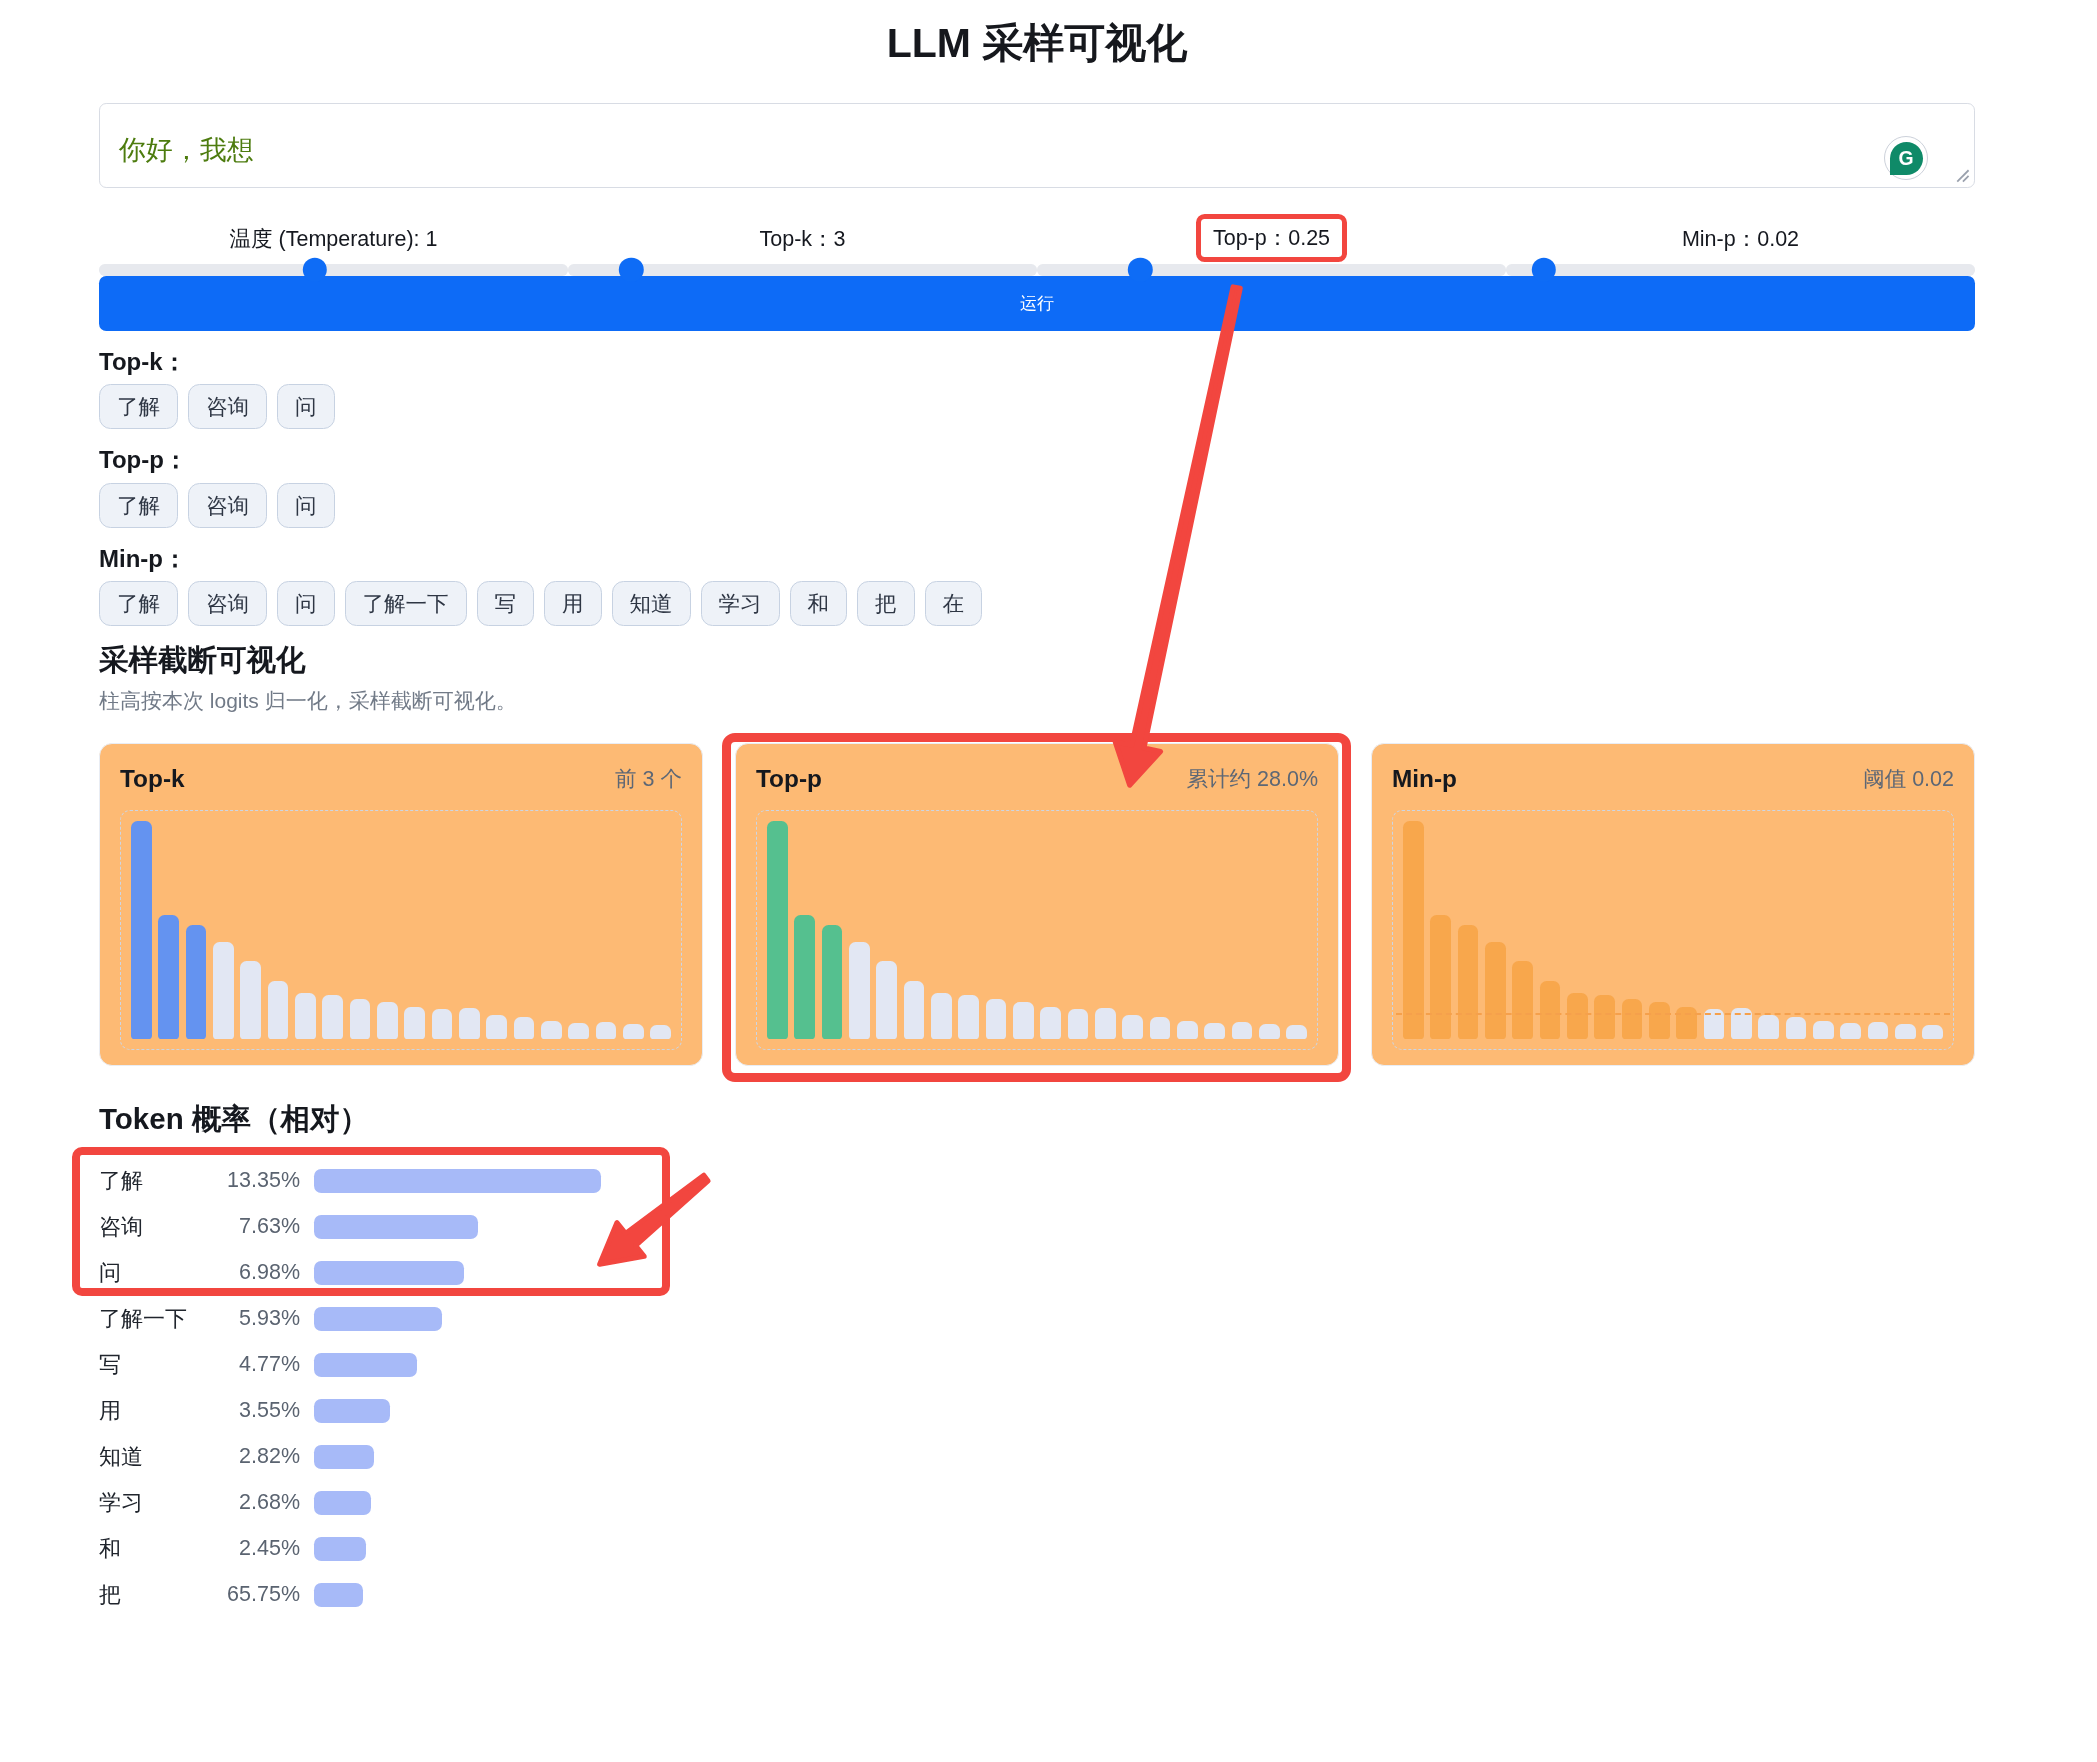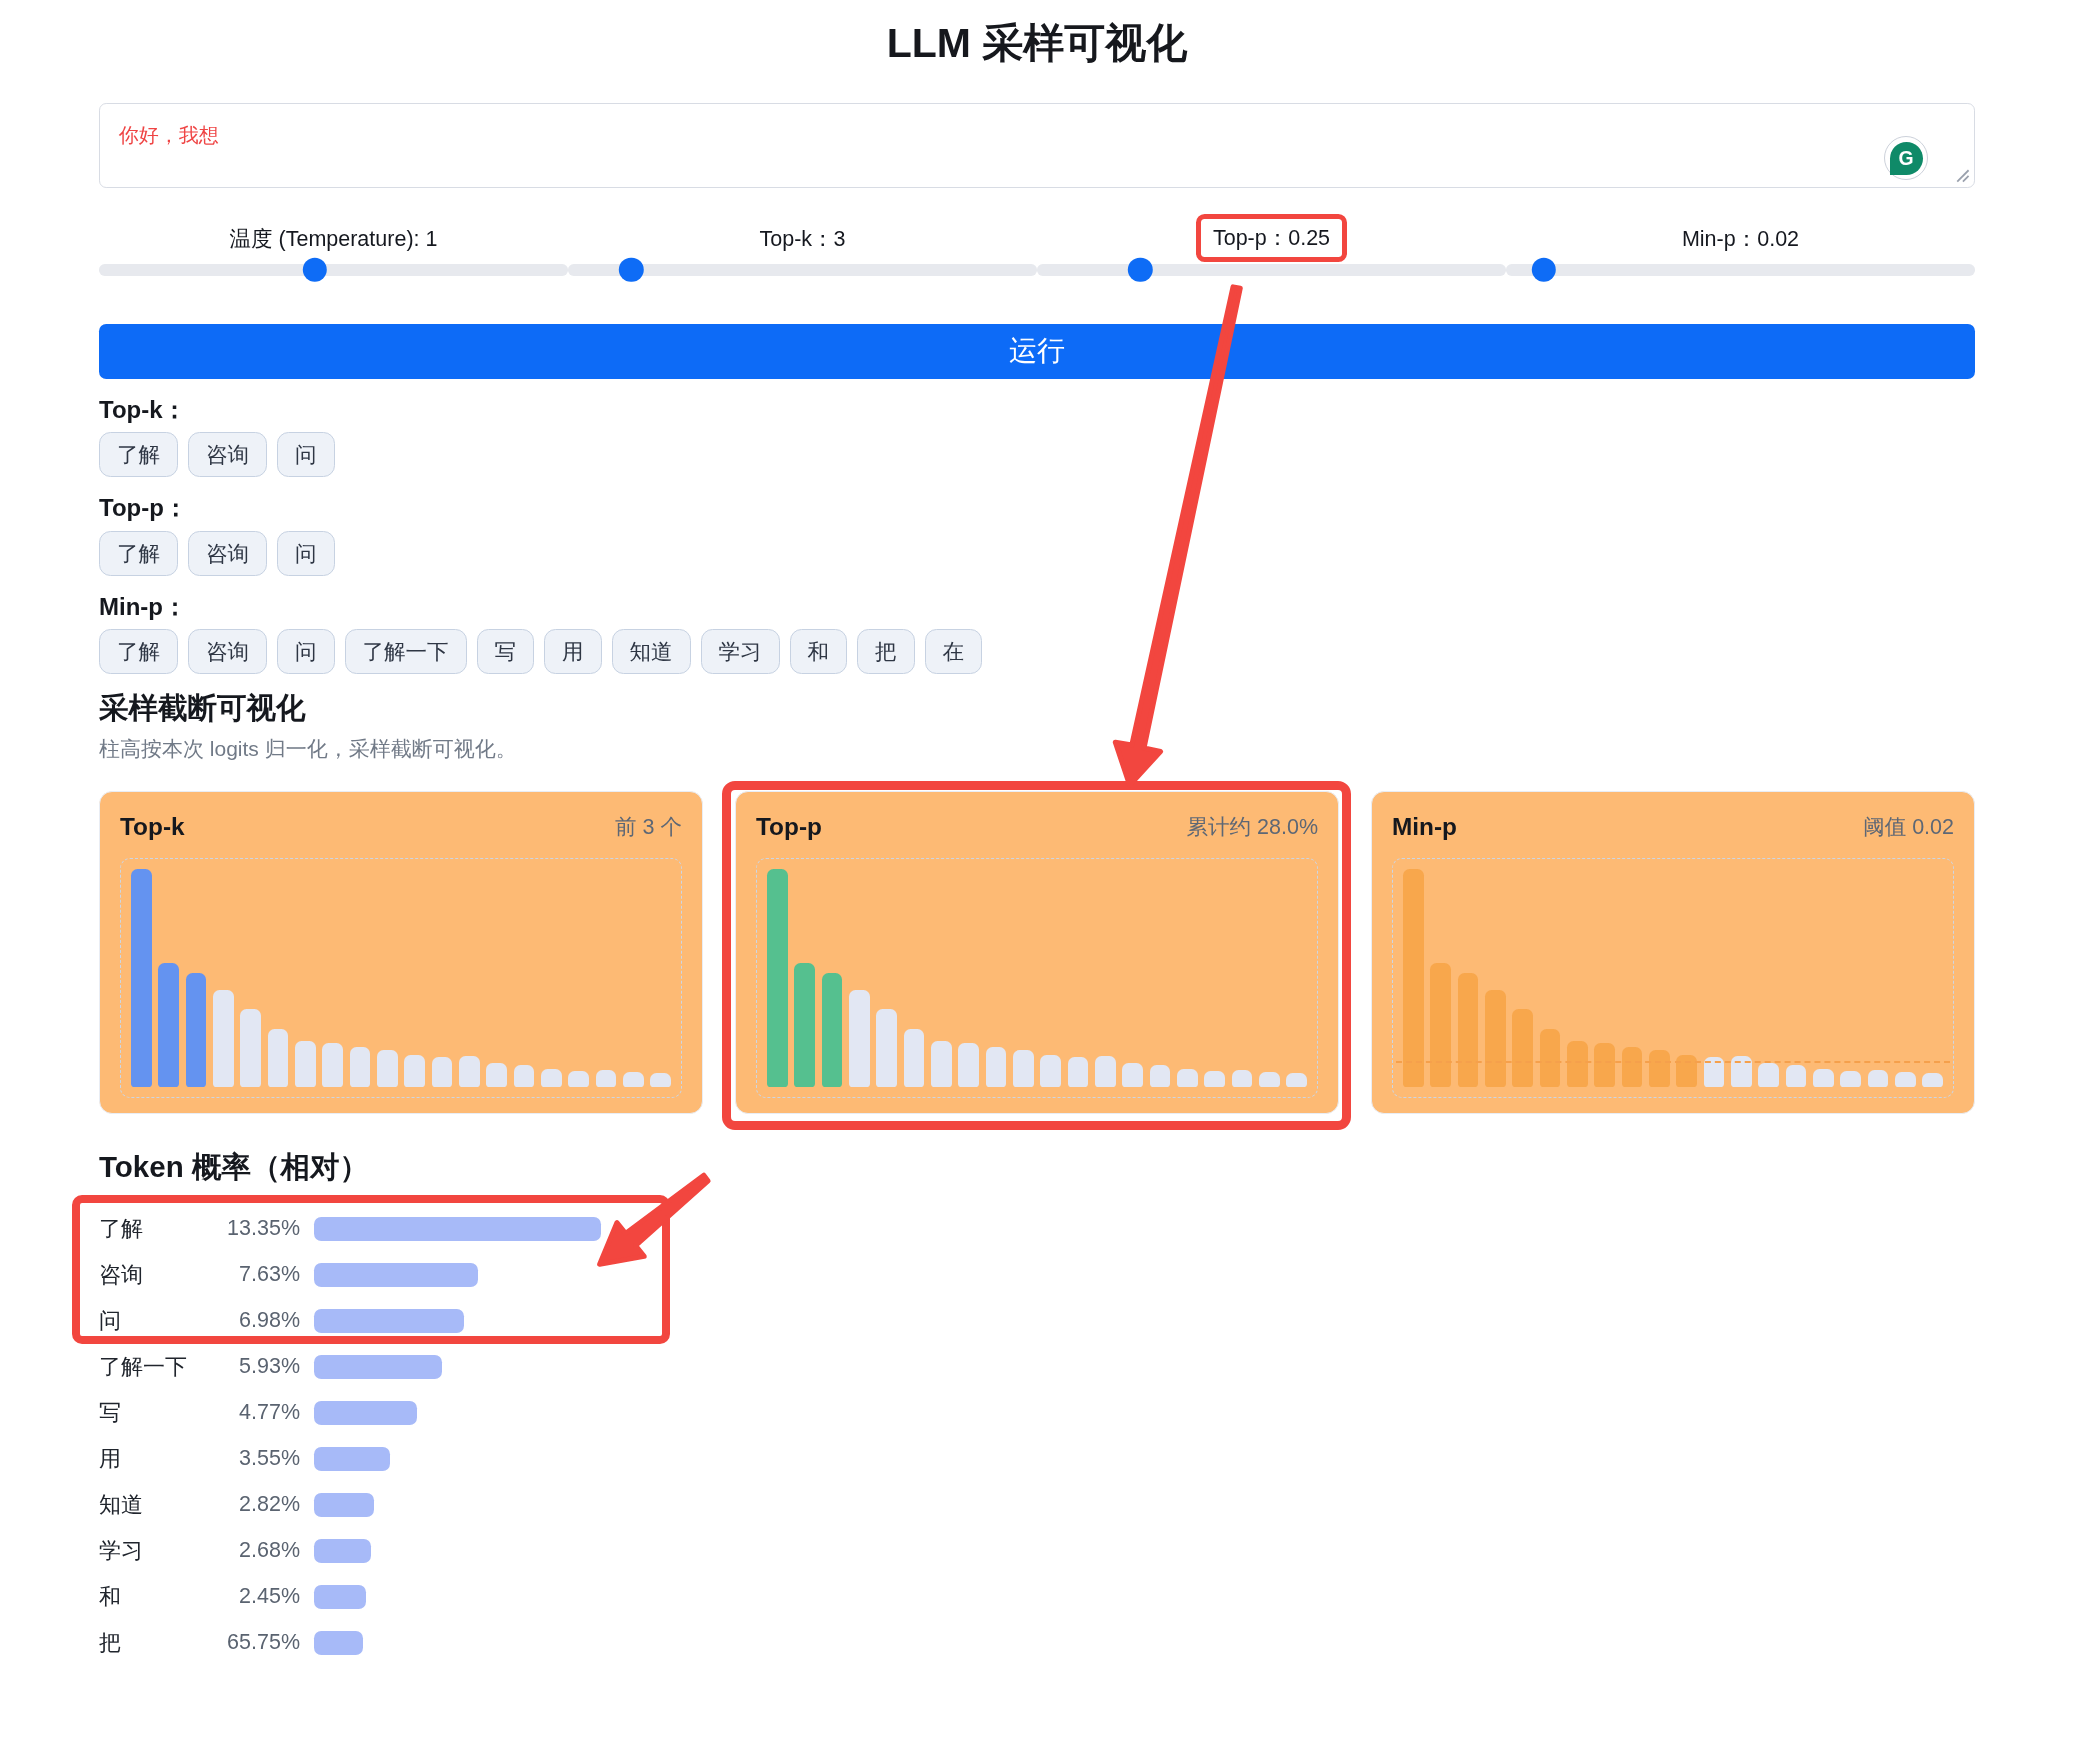--- a/index.html
+++ b/index.html
@@ -7,40 +7,40 @@
        font-family:"Liberation Sans","DejaVu Sans",sans-serif;color:#15181e;}
   .page{position:relative;width:2097px;height:1763px;overflow:hidden;background:#fff;}
   .content{position:relative;margin-left:99px;width:1876px;}
 
   
   .title{margin:16px 0 0;text-align:center;font-size:41px;font-weight:700;color:#16181d;}
 
   
   .prompt-box{margin-top:32px;height:85px;border:1.4px solid #d8dce4;border-radius:7.2px;
               position:relative;background:#fff;box-sizing:border-box;}
-  .prompt-text{position:absolute;left:18.7px;top:18px;font-size:20px;color:#ef4444;}
+  .prompt-text{position:absolute;left:18.7px;top:28px;font-size:27px;color:#4d7c0f;}
   .grammarly{position:absolute;right:46px;top:32px;width:42px;height:42px;border-radius:50%;
              border:1.4px solid #ccd1da;background:#fff;display:flex;align-items:center;justify-content:center;}
   .grammarly-inner{width:33px;height:33px;background:#0f8a68;border-radius:50% 50% 50% 0;
              color:#fff;font-size:19.4px;font-weight:700;display:flex;align-items:center;justify-content:center;}
   .resize-handle{position:absolute;right:3.6px;bottom:3.6px;width:17px;height:17px;}
 
   
   .sliders-row{margin-top:36px;display:flex;}
   .slider-col{flex:1;}
   .slider-label-wrap{height:27px;text-align:center;font-size:21.5px;font-weight:500;color:#15181f;}
   .label-boxed{display:inline-block;border:5.7px solid #f2463f;border-radius:8.6px;
                padding:4.3px 11.5px;margin:-10px -17px;}
   .slider-track{margin-top:13px;height:11.5px;background:#e7e9ee;border-radius:5.7px;position:relative;}
   .slider-thumb{position:absolute;top:50%;transform:translate(-50%,-50%);width:24.4px;height:24.4px;
                 border-radius:50%;background:#0e6cf6;}
 
   
-  .run-btn{margin-top:48px;width:100%;height:55px;background:#0d6bf7;border:none;border-radius:7.2px;
-           color:#fff;font-size:28px;display:flex;align-items:center;justify-content:center;cursor:pointer;
+  .run-btn{width:100%;height:55px;background:#0d6bf7;border:none;border-radius:7.2px;
+           color:#fff;font-size:17px;display:flex;align-items:center;justify-content:center;cursor:pointer;
            font-family:inherit;}
 
   
   .h2{margin:0;font-size:29.5px;font-weight:700;color:#15181e;line-height:34px;}
   .mt-kept{margin-top:36px;}
   .mt-trunc{margin-top:17px;}
   .mt-tok{margin-top:36px;}
   .subtitle{margin-top:11.5px;font-size:21px;color:#717a87;line-height:24.4px;}
 
   

